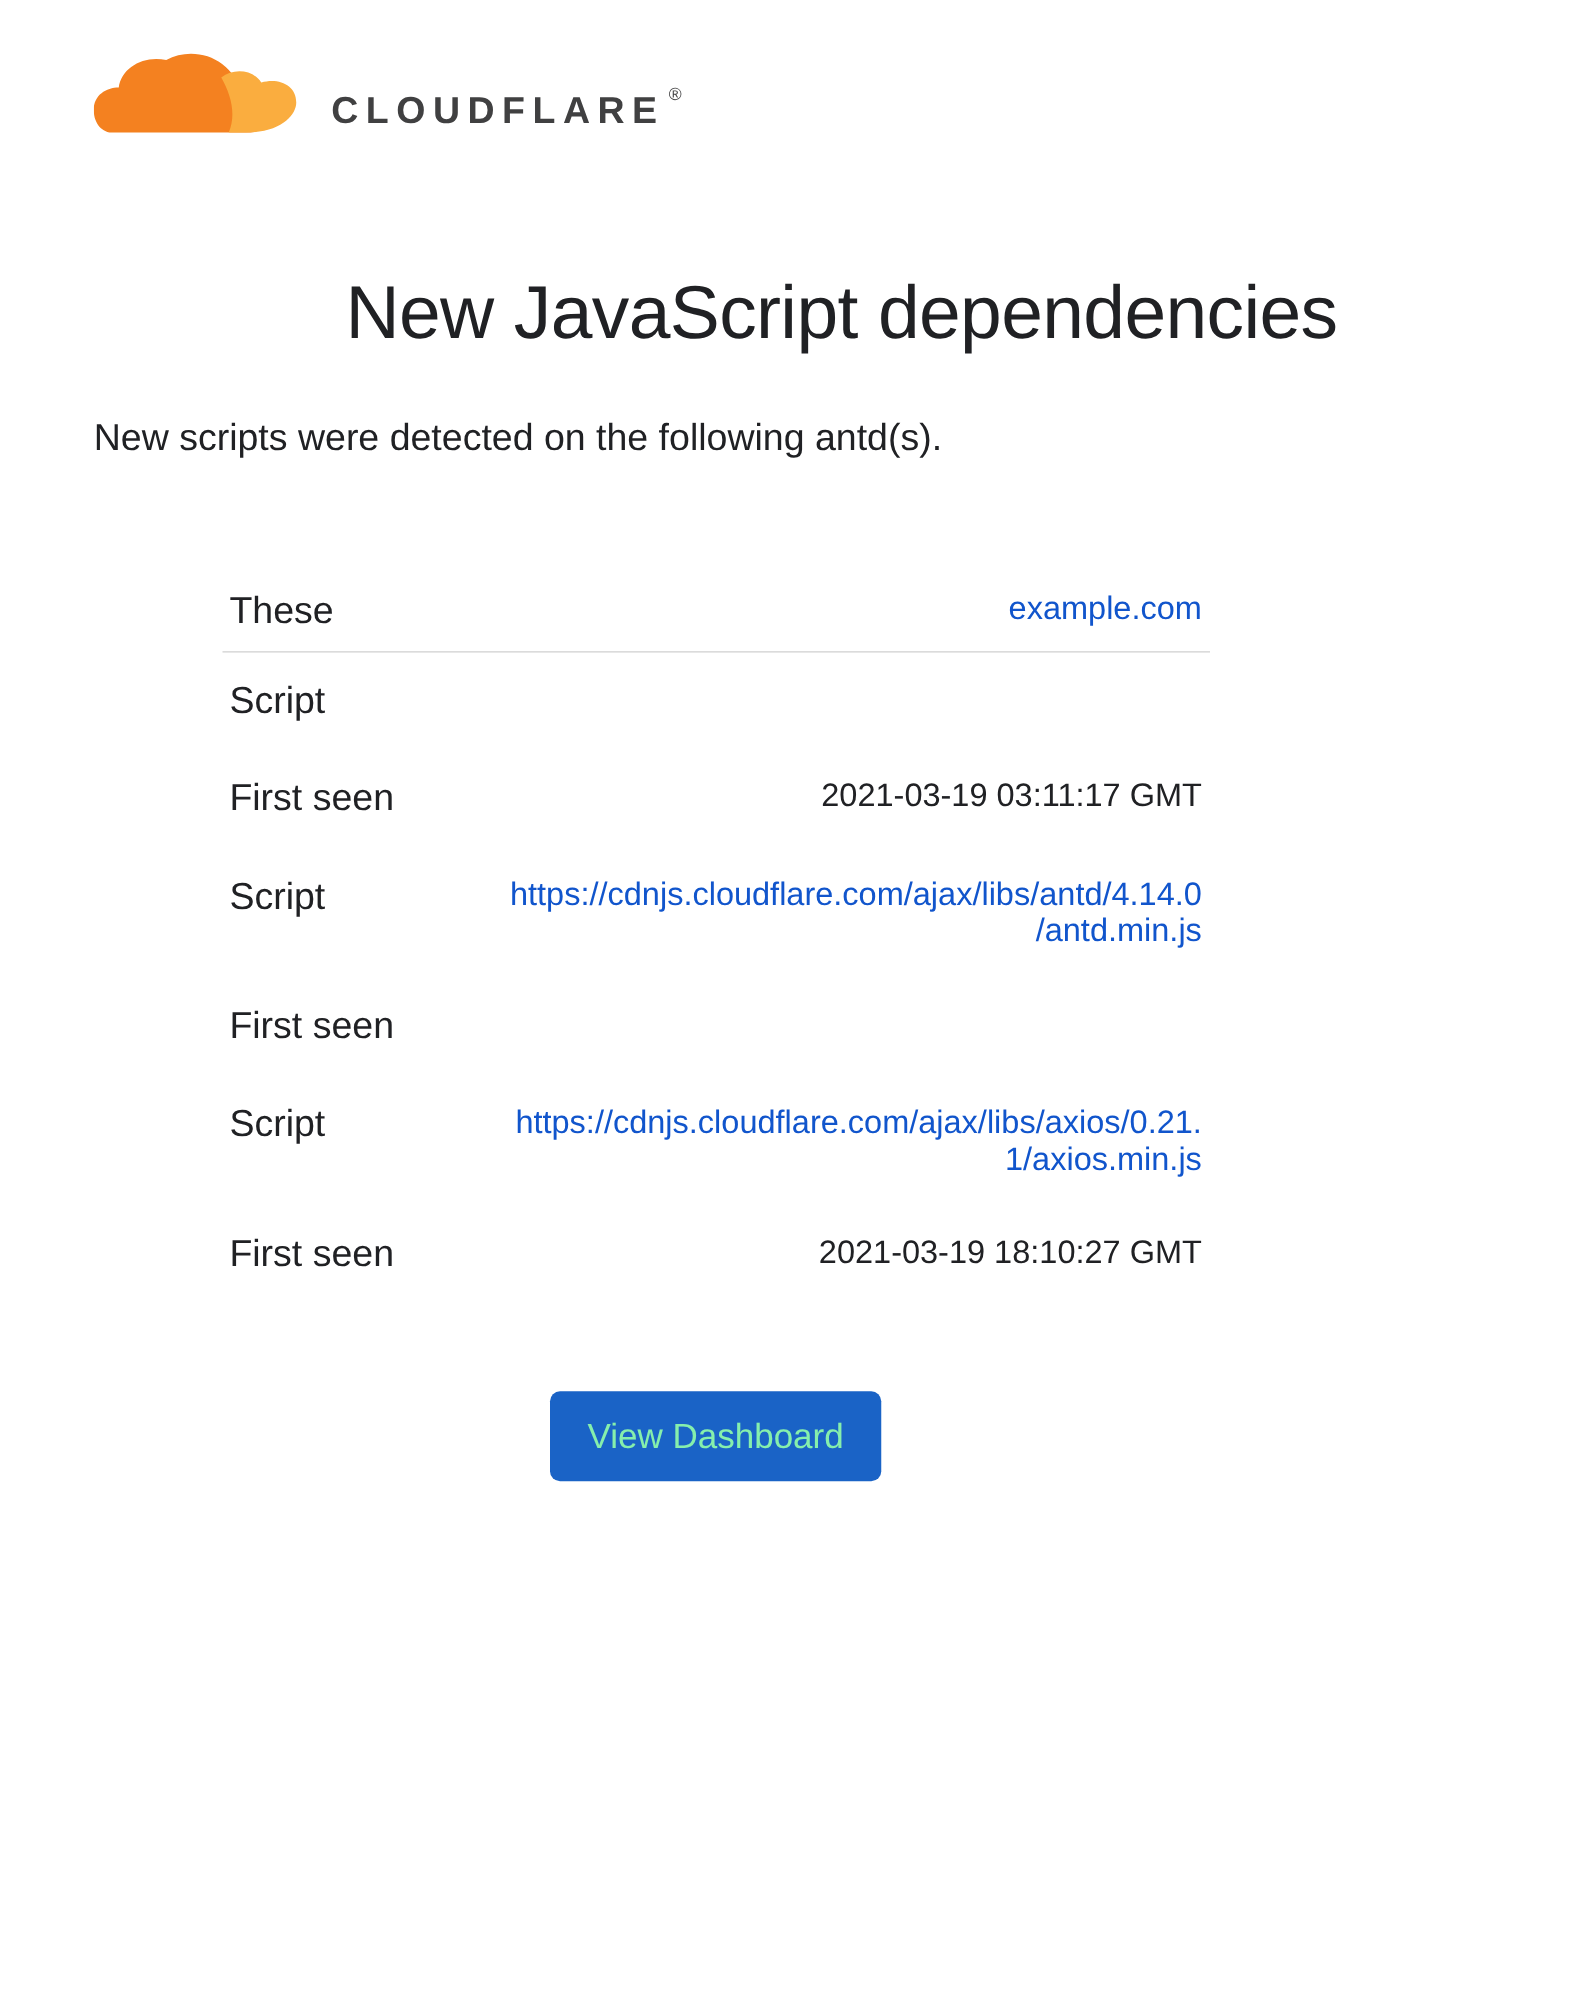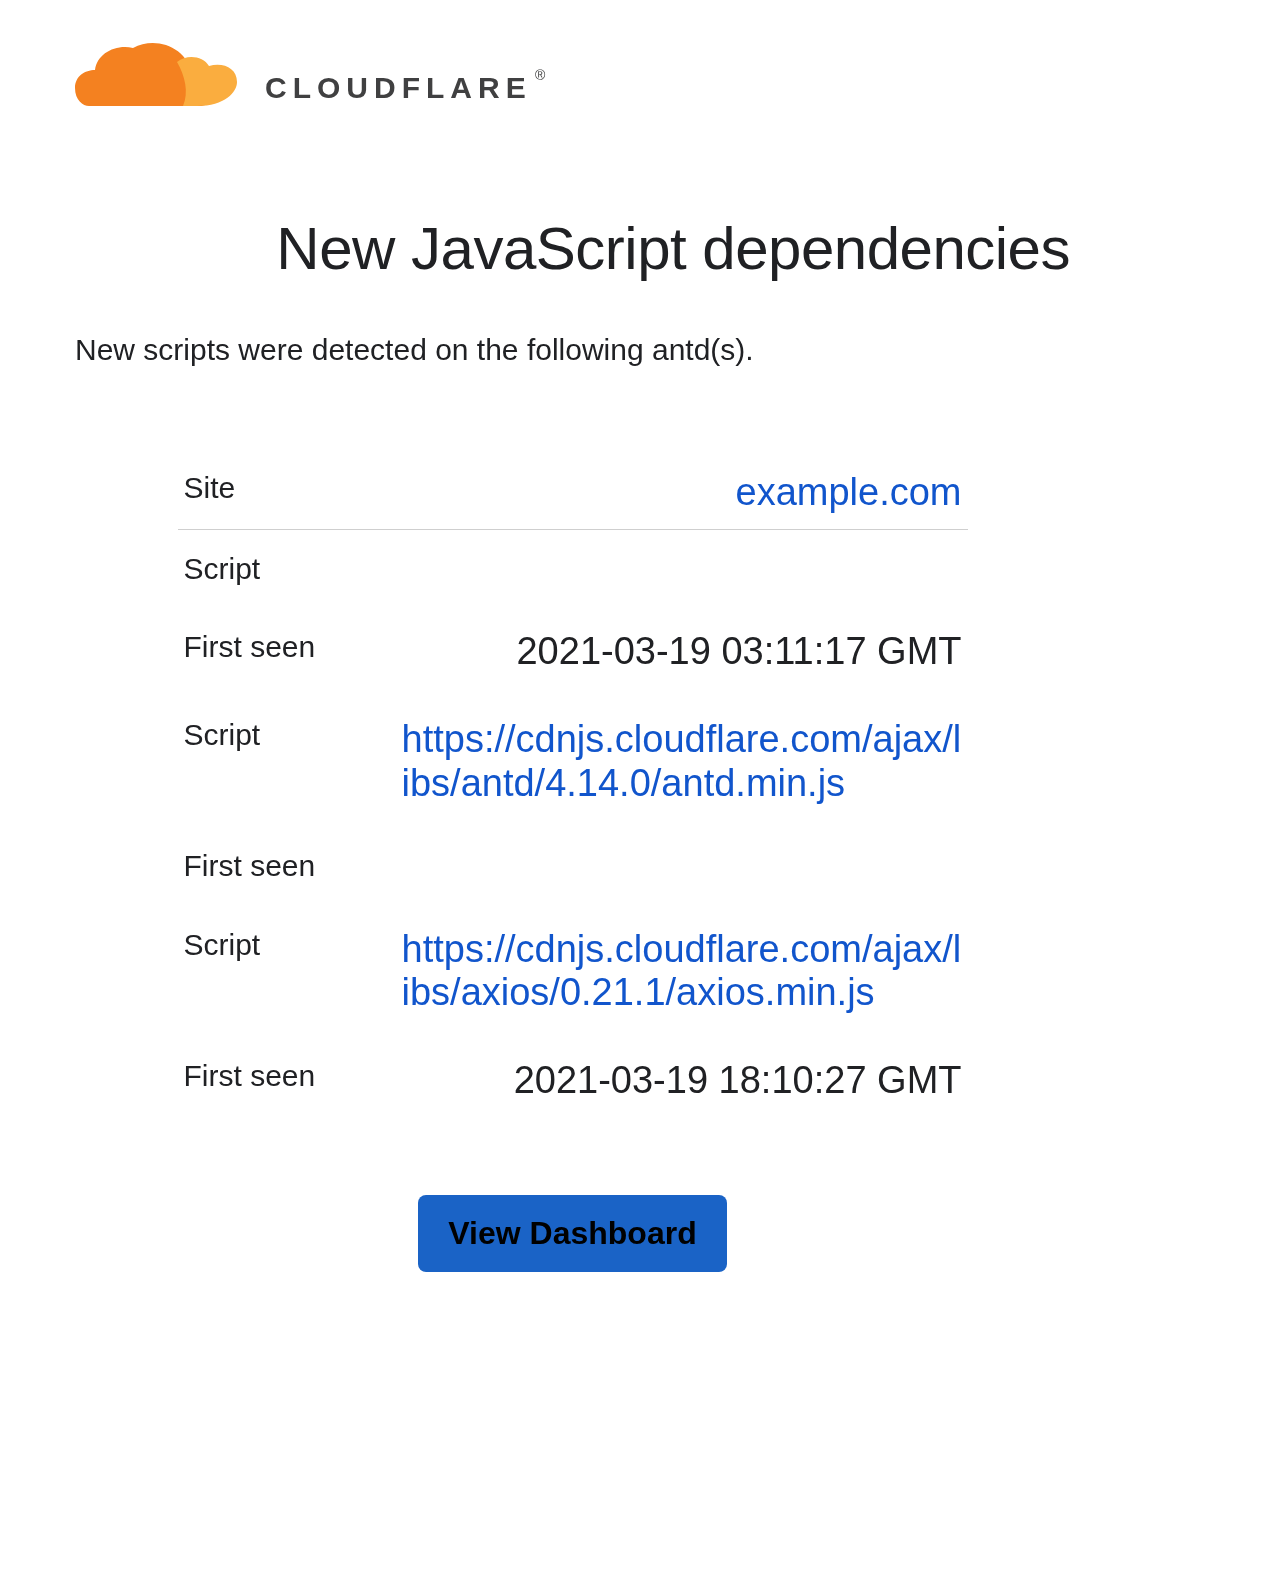--- a/index.html
+++ b/index.html
@@ -48,41 +48,41 @@
     padding-bottom: 14px;
   }
   .row .label {
     font-size: 30px;
     font-weight: 400;
     color: #202124;
     line-height: 1.15;
     max-width: 140px;
   }
   .row .value {
-    font-size: 38px;
+    font-size: 26px;
     font-weight: 400;
-    text-align: left;
+    text-align: right;
     color: #202124;
     line-height: 1.15;
     max-width: 560px;
     word-break: break-word;
   }
   .row .value.link {
     color: #1155cc;
   }
   .button-wrap {
     text-align: center;
     margin: 40px 0 100px 0;
   }
   .button {
     display: inline-block;
     background: #1a63c6;
-    color: #000000;
-    font-size: 32px;
-    font-weight: 700;
+    color: #86efac;
+    font-size: 28px;
+    font-weight: 400;
     padding: 20px 30px;
     border-radius: 8px;
     border: none;
     cursor: pointer;
   }
   .footer {
     font-size: 30px;
     font-weight: 400;
     line-height: 1.35;
     color: #202124;
@@ -105,21 +105,21 @@
     </svg>
   </div>
 
   <h1 class="title">New JavaScript dependencies</h1>
 
   <p class="intro">New scripts were detected on the following antd(s).</p>
 
   <div class="details">
 
     <div class="row site-row">
-      <div class="label">Site</div>
+      <div class="label">These</div>
       <div class="value link">example.com</div>
     </div>
 
     <div class="row">
       <div class="label">Script</div>
     </div>
     <div class="row">
       <div class="label">First seen</div>
       <div class="value">2021-03-19 03:11:17 GMT</div>
     </div>

